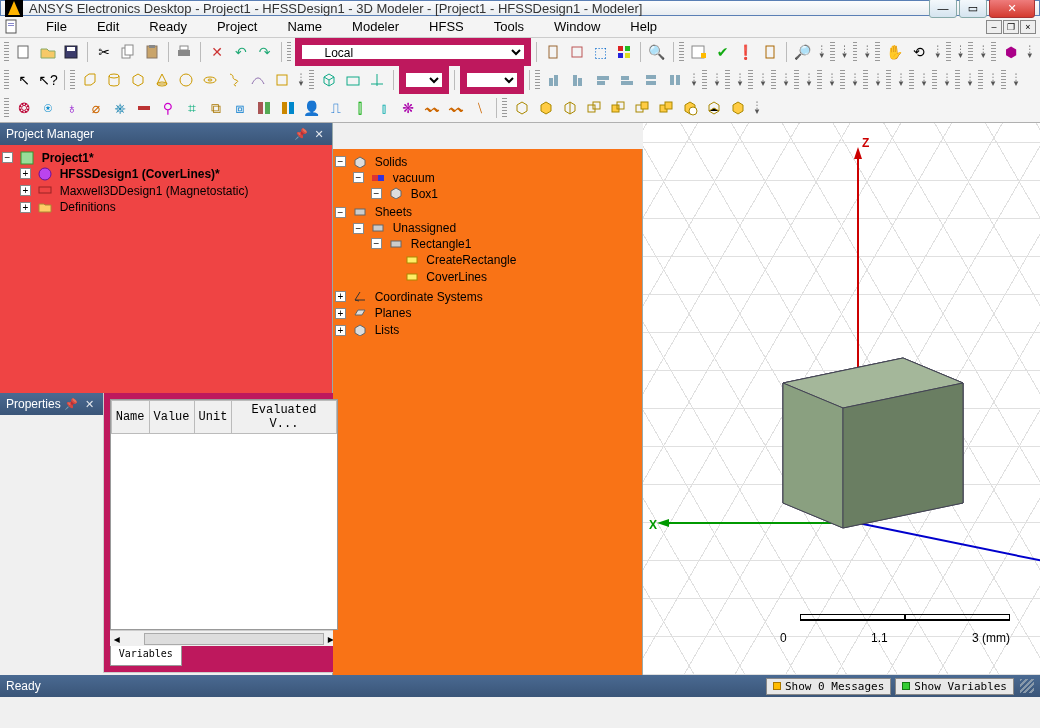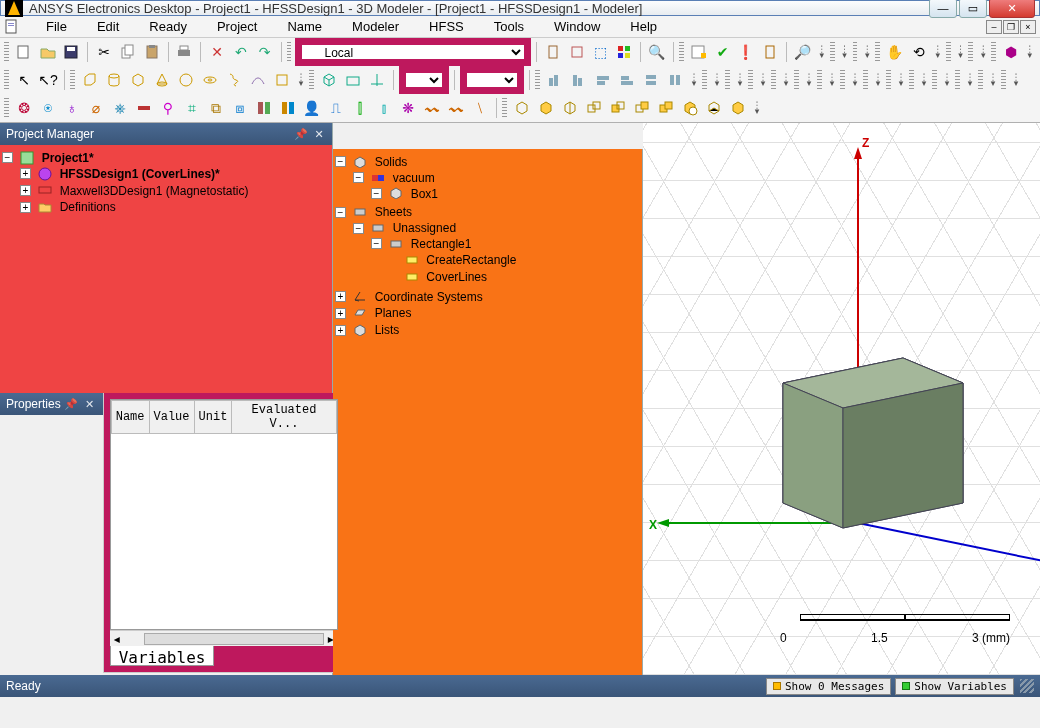--- a/index.html
+++ b/index.html
@@ -52,21 +52,21 @@
 
 
 .props { height: 280px; display: flex; flex-direction: row; }
 .props-body { flex: 1; background: #be185d; border: 1px solid #ccc; border-top: none; padding: 6px; display: flex; flex-direction: column;}
 .props-table-wrap { flex: 1; background: #fff; border: 1px solid #999; overflow: auto; position: relative;}
 .props-table { width: 100%; border-collapse: collapse; font-family: Consolas, "Courier New", monospace; font-size: 12px;}
 .props-table th { border: 1px solid #bbb; background: #f0f0f0; padding: 2px 4px; font-weight: normal;}
 .props-scroll { height: 16px; background: #f0f0f0; border-top: 1px solid #ccc; display: flex; align-items: center;}
 .props-scroll .thumb { width: 180px; height: 12px; background: #ddd; border: 1px solid #aaa; margin-left: 20px;}
 .props-tabs { height: 20px; display: flex; }
-.props-tab { padding: 2px 8px; border: 1px solid #999; border-top: none; background: #fff; font-family: Consolas, monospace; font-size: 16px; cursor: pointer;}
+.props-tab { padding: 2px 8px; border: 1px solid #999; border-top: none; background: #fff; font-family: Consolas, monospace; font-size: 10px; cursor: pointer;}
 
 
 .centercol { width: 310px; background: #f97316; border-right: 1px solid #9aa; overflow: auto; padding: 4px 2px; margin-top: 26px;}
 
 
 .view3d { flex: 1; position: relative; background: #fff; overflow: hidden;}
 .grid-bg { position: absolute; inset: 0;
   background-image:
     repeating-linear-gradient(60deg, #e0e0e0 0 1px, transparent 1px 44px),
     repeating-linear-gradient(-60deg, #e0e0e0 0 1px, transparent 1px 44px),
@@ -663,21 +663,21 @@
       </g>
     </svg>
 
     <div class="scale-bar">
       <svg width="210" height="12" style="display:inline-block">
           <rect x="0" y="0" width="210" height="6" fill="none" stroke="#000" stroke-width="2"></rect>
           <line x1="105" y1="0" x2="105" y2="6" stroke="#000" stroke-width="2"></line>
         </svg>
       <div class="scale-labels" style="width:230px;margin-left:auto">
         <span>0</span>
-        <span>1.5</span>
+        <span>1.1</span>
         <span>3 (mm)</span>
       </div>
     </div>
   </div>
 </div>
 
 <div class="statusbar">
   <span>Ready</span>
   <span class="spacer"></span>
   <div class="status-btn">

